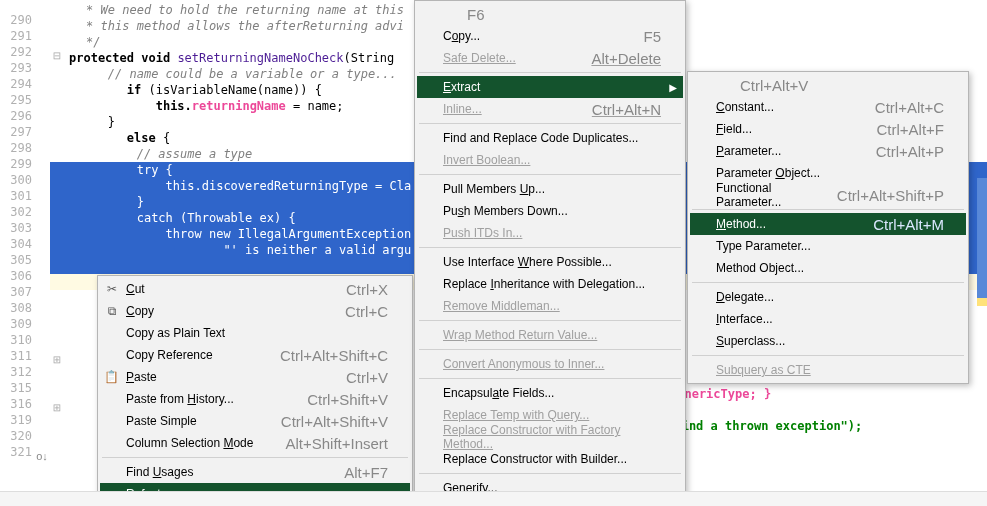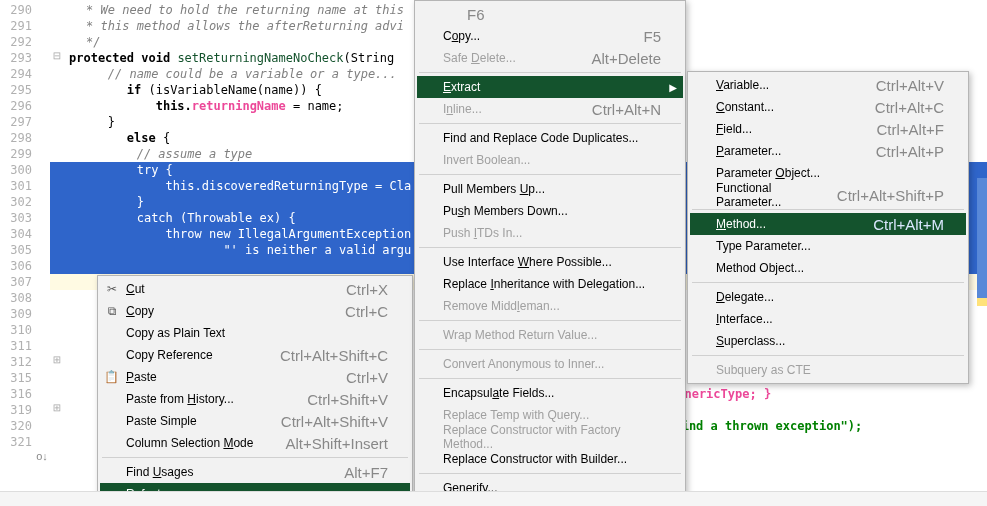--- a/index.html
+++ b/index.html
@@ -14,21 +14,21 @@
   }
   .editor {
     position: absolute;
     top: 0; left: 0; right: 0; bottom: 0;
     display: flex;
   }
   .gutter {
     width: 50px;
     background: #fff;
     border-right: 0;
-    padding-top: 2px;
+    padding-top: 12px;
   }
   .ln {
     color: #b0b0b0;
     font-family: Consolas, monospace;
     font-size: 12px;
     text-align: right;
     padding-right: 18px;
     height: 16px;
     line-height: 16px;
   }
@@ -46,21 +46,21 @@
   }
   .code-line.sel {
     background: #2f65ca;
     color: #fff;
   }
   .code-line.hl307 {
     background: #fffae3;
   }
   .cmt { color: #808080; font-style: italic; }
   .kw { color: #000000; font-weight: bold; margin-left: 19px; }
-  .fn { color: #14532d; }
+  .fn { color: #4c1d95; }
   .str { color: #008000; font-weight: bold; }
   .id { color: #ec4899; font-weight: bold; }
 
   
   .menu {
     position: absolute;
     background: #f2f2f2;
     border: 1px solid #b5b5b5;
     box-shadow: 2px 2px 6px rgba(0,0,0,0.25);
     font-family: "Segoe UI", Tahoma, sans-serif;
@@ -72,21 +72,21 @@
     align-items: center;
     height: 22px;
     padding: 0 22px 0 26px;
     position: relative;
     cursor: default;
   }
   .menu-item.hl {
     background: #14532d;
     color: #fff;
   }
-  .menu-item.disabled { color: #a0a0a0; }
+  .menu-item.disabled { color: #a0a0a0; text-decoration: underline; }
   .menu-item .lbl { flex: 1; }
   .menu-item .u { text-decoration: underline; }
   .menu-item .sc {
     color: #888;
     font-size: 15px;
     margin-left: 24px;
   }
   .menu-item.hl .sc { color: #dbe8ff; }
   .menu-item .arrow {
     position: absolute;
@@ -344,21 +344,20 @@
       <span class="lbl"><span class="u">G</span>enerify...</span>
     </div>
   <div class="menu-item">
       <span class="lbl"><span class="u">M</span>igrate...</span>
     </div>
 
 </div>
 
 <div class="menu" style="left:687px; top:71px; width:282px">
   <div class="menu-item">
-    <span class="lbl"><span class="u">V</span>ariable...</span>
       <span class="sc">Ctrl+Alt+V</span>
   </div>
   <div class="menu-item">
     <span class="lbl"><span class="u">C</span>onstant...</span>
       <span class="sc">Ctrl+Alt+C</span>
   </div>
   <div class="menu-item">
     <span class="lbl"><span class="u">F</span>ield...</span>
       <span class="sc">Ctrl+Alt+F</span>
   </div>

